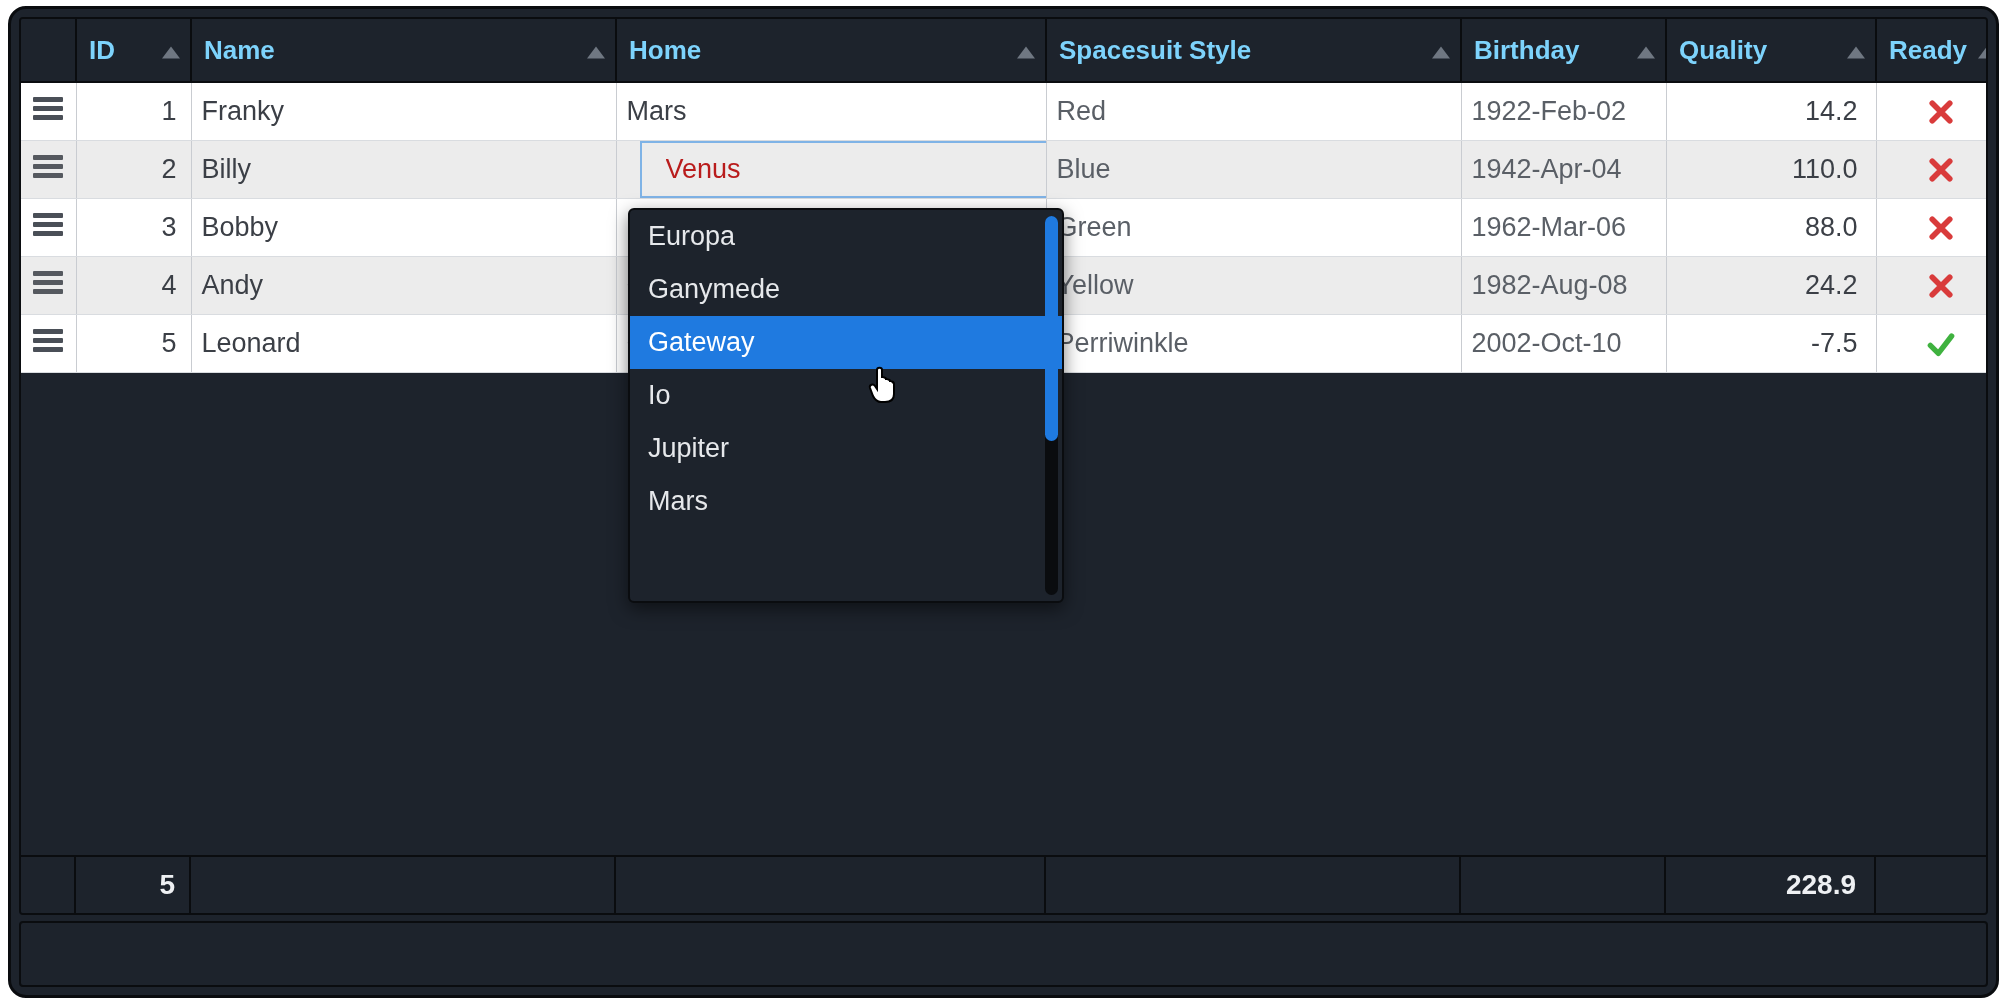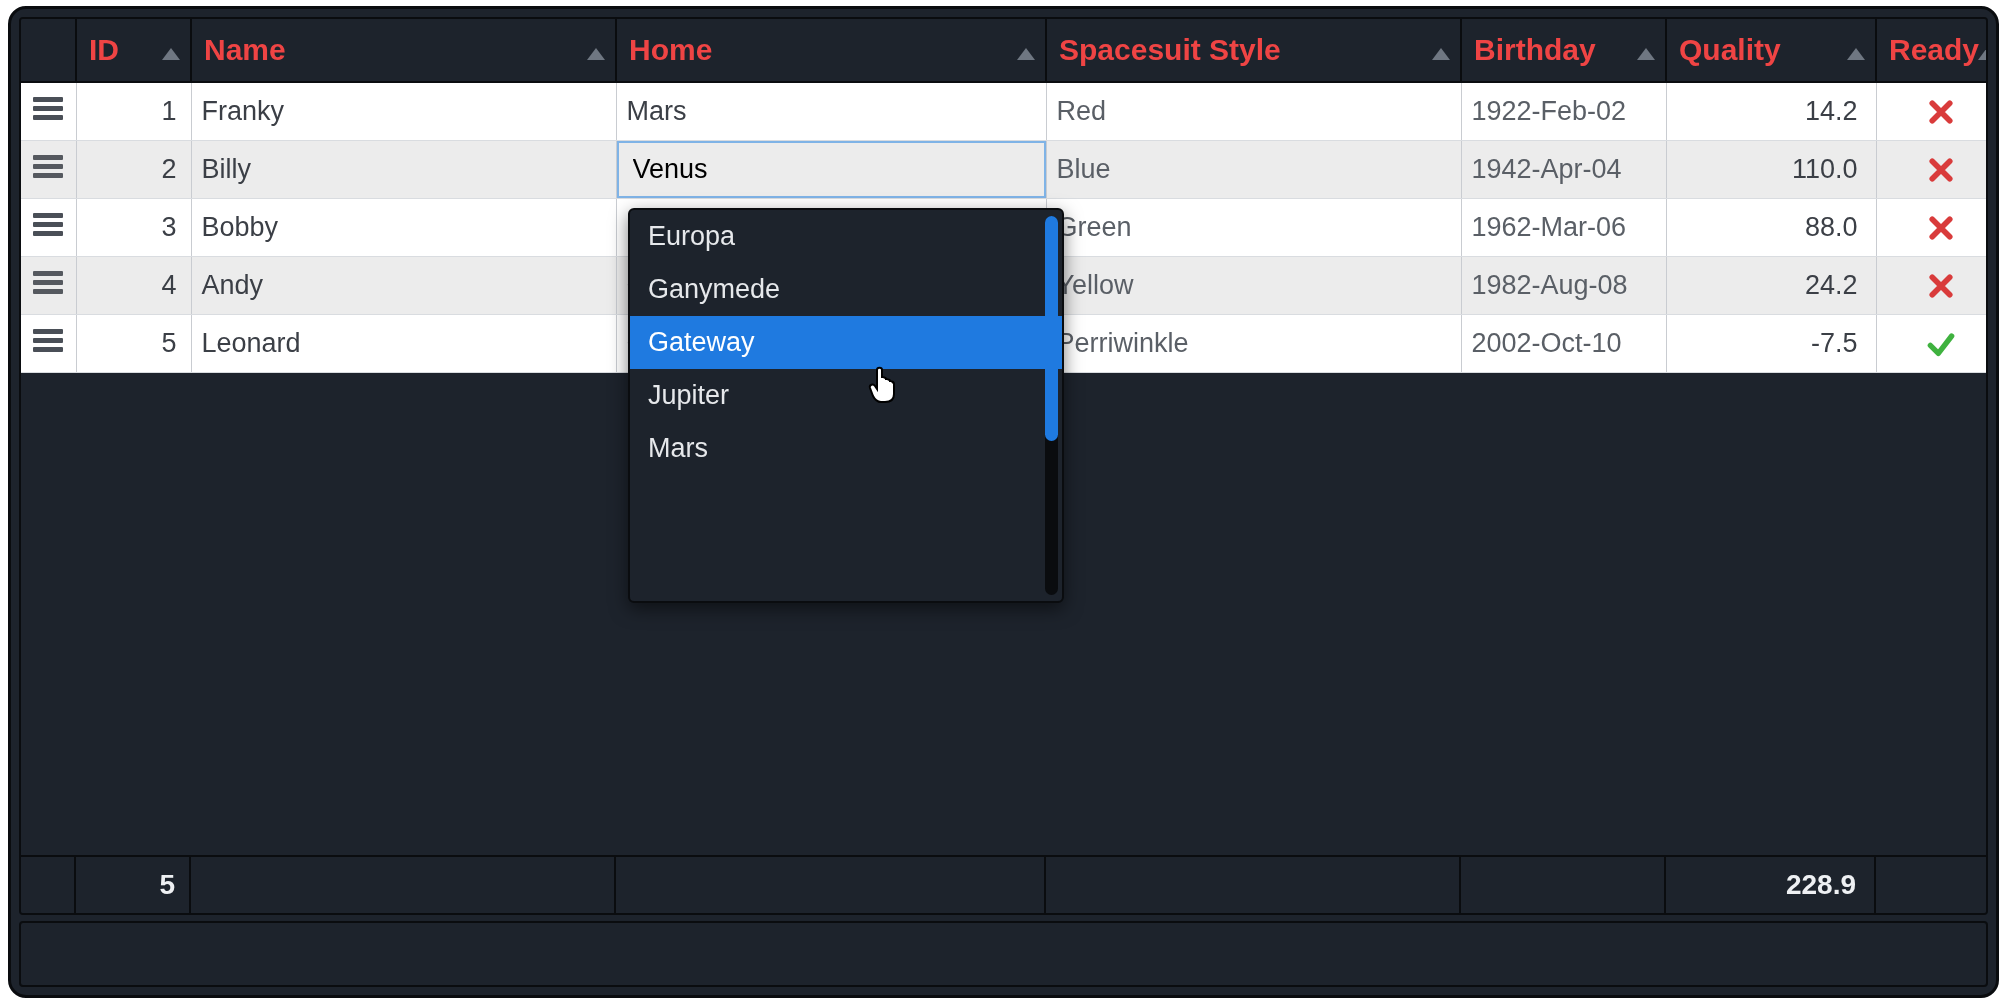--- a/index.html
+++ b/index.html
@@ -45,23 +45,23 @@
   col.c-id     { width: 115px; }
   col.c-name   { width: 425px; }
   col.c-home   { width: 430px; }
   col.c-style  { width: 415px; }
   col.c-bday   { width: 205px; }
   col.c-qual   { width: 210px; }
   col.c-ready  { width: 130px; }
 
   thead th {
     background: #1d232c;
-    color: #ef4444;
+    color: #7dd3fc;
     font-weight: 700;
-    font-size: 30px;
+    font-size: 26px;
     text-align: left;
     padding: 12px 16px 12px 12px;
     border-right: 2px solid #0a0c0f;
     border-bottom: 2px solid #0a0c0f;
     position: relative;
     height: 38px;
     white-space: nowrap;
   }
   thead th:last-child { border-right: none; }
   thead th .sort {
@@ -122,23 +122,24 @@
     padding: 0;
     position: relative;
   }
   .edit-input {
     width: 100%;
     height: 100%;
     box-sizing: border-box;
     border: 2px solid #7fb3e6;
     background: #fff;
     font: inherit;
-    color: #000000;
-    padding: 0 14px;
+    color: #b91c1c;
+    padding: 0 24px;
     outline: none;
+    margin-left: 23px;
   }
   tbody tr:nth-child(even) td.editing .edit-input { background:#ececec; }
 
   
   .footer-row {
     position: absolute;
     left: 0; right: 0; bottom: 0;
     height: 56px;
     display: flex;
     border-top: 2px solid #0a0c0f;
@@ -353,20 +354,21 @@
 
     <div class="status-bar"></div>
 
     <div class="dropdown" id="dropdown" style="left: 617px; top: 199px; width: 432px; height: 391px;">
       <div class="dropdown-inner" id="dropdown-inner">
         <div class="dd-scroll-track"></div>
         <div class="dd-scroll-thumb"></div>
       <div class="dd-item">Europa</div>
           <div class="dd-item">Ganymede</div>
           <div class="dd-item highlight">Gateway</div>
+          <div class="dd-item">Io</div>
           <div class="dd-item">Jupiter</div>
           <div class="dd-item">Mars</div>
         </div>
     </div>
 
     <div class="cursor" id="cursor" style="left: 856px; top: 355px;">
       <svg width="34" height="40" viewBox="0 0 34 40">
         <path d="M10 6 C10 3 15 3 15 6 L15 14 C15 13 19 13 19 15 L19 16 C19 15 23 15 23 17 L23 18 C23 17 27 17 27 20 L27 30 C27 35 24 38 18 38 L14 38 C10 38 8 36 6 32 L3 24 C2 21 6 19 8 22 L10 25 Z" fill="#ffffff" stroke="#000" stroke-width="2"></path>
       </svg>
     </div>

